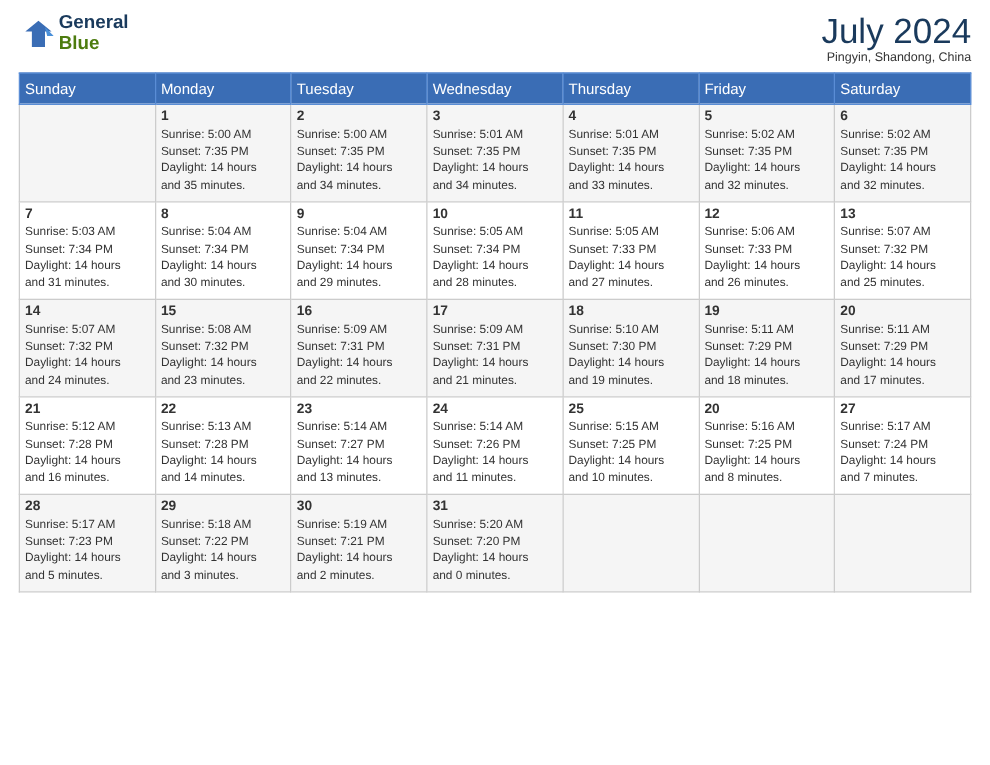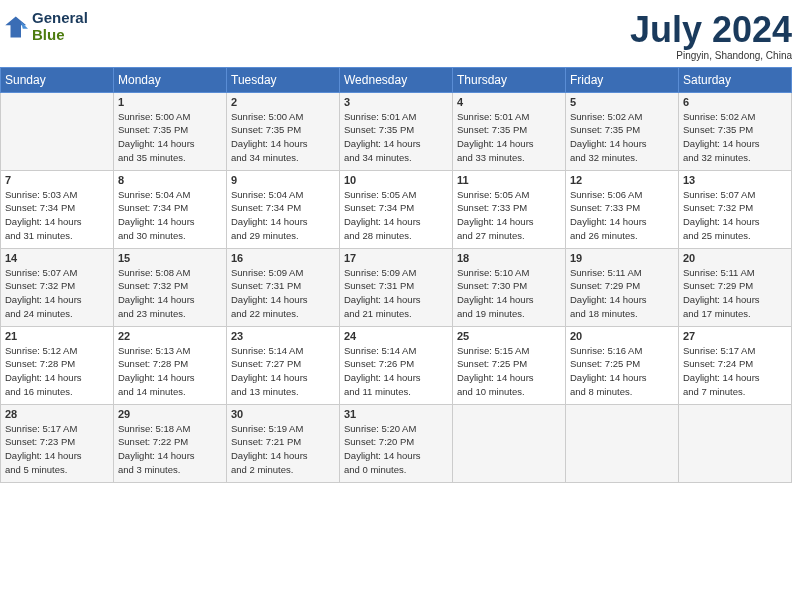--- a/index.html
+++ b/index.html
@@ -7,21 +7,21 @@
       font-family: Arial, sans-serif;
       background: #fff;
       width: 792px;
       height: 612px;
       overflow: hidden;
     }
     .page {
       width: 792px;
       height: 612px;
       background: #fff;
-      padding: 10px 0;
+      padding: 10px 15px;
     }
     .header {
       display: flex;
       justify-content: space-between;
       align-items: flex-start;
       margin-bottom: 6px;
     }
     .logo {
       display: flex;
       align-items: center;
@@ -34,22 +34,22 @@
       line-height: 1.1;
     }
     .logo-icon {
       width: 28px;
       height: 28px;
     }
     .title-area {
       text-align: right;
     }
     .month-title {
-      font-size: 36px;
-      font-weight: bold;
+      font-size: 28px;
+      font-weight: normal;
       color: #1a3a5c;
       line-height: 1.1;
     }
     .location {
       font-size: 10px;
       color: #333;
     }
     table {
       width: 100%;
       border-collapse: collapse;

